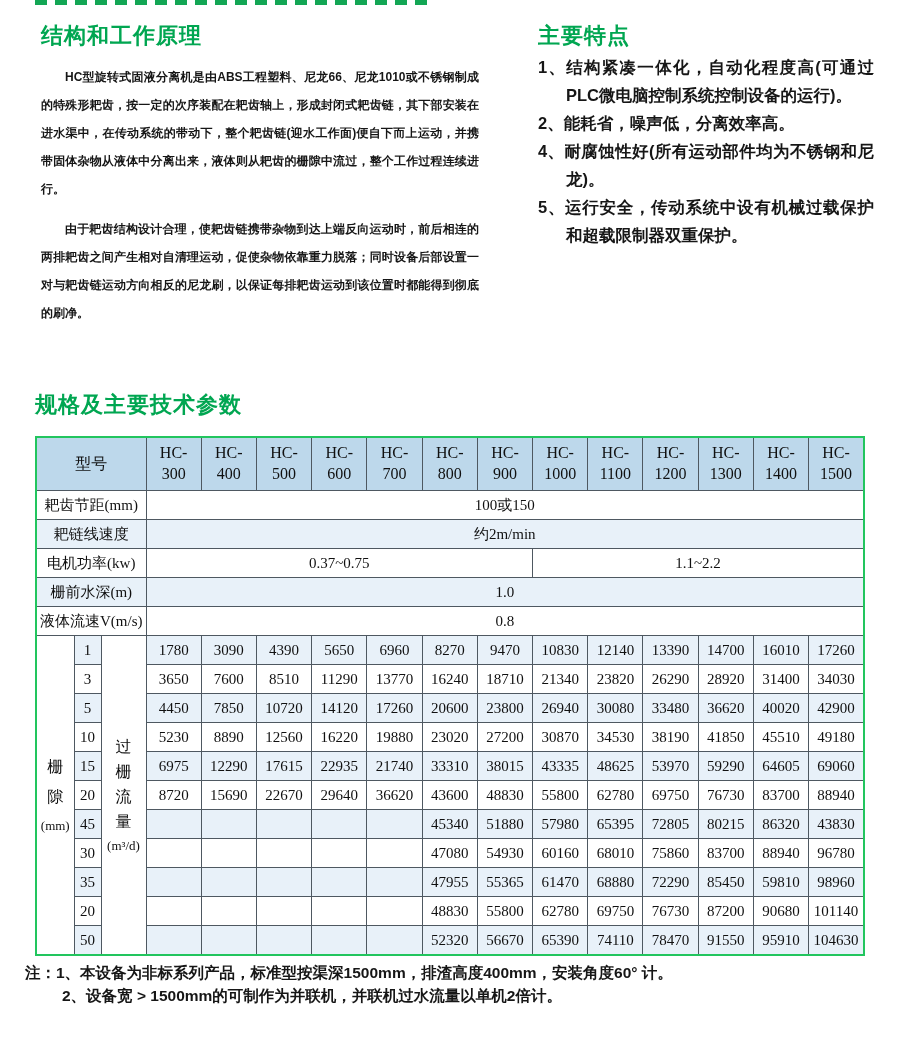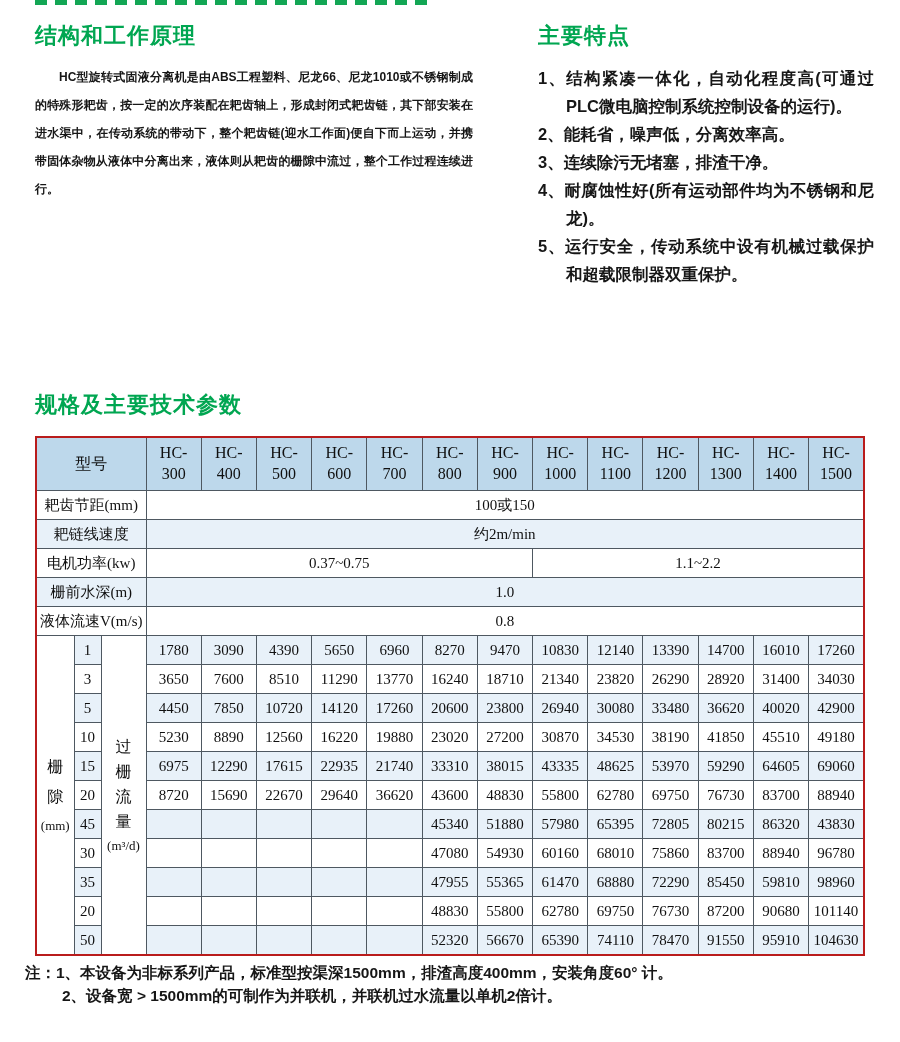--- a/index.html
+++ b/index.html
@@ -10,37 +10,37 @@
   }
   
   .title-fragment {
     position:absolute; top:0; left:35px; width:394px; height:5px;
     background:repeating-linear-gradient(90deg,#13a654 0 12px, rgba(0,0,0,0) 12px 20px);
   }
   .section-title {
     font-size:22px; font-weight:bold; color:#00a651;
     letter-spacing:1px; margin:0;
   }
-  .col-left  { position:absolute; left:35px;  top:21px; width:438px; }
+  .col-left  { position:absolute; left:41px;  top:21px; width:438px; }
   .col-right { position:absolute; left:538px; top:21px; width:336px; }
   .body-text p {
     margin:12px 0 0 0; font-size:12px; font-weight:bold; line-height:28px;
     text-align:justify; text-indent:2em; color:#161616;
   }
-  .features-list { margin-top:13px; }
+  .features-list { margin-top:2px; }
   .feature-item {
     margin:0; font-size:16.5px; font-weight:bold; line-height:28px;
     text-align:justify; padding-left:28px; text-indent:-28px; color:#161616;
   }
   .specs-title-wrap { position:absolute; left:35px; top:390px; }
   .table-wrap { position:absolute; left:35px; top:436px; }
   table.specs {
     border-collapse:collapse; table-layout:fixed; width:830px;
     font-family:"Liberation Serif", serif;
-    border:2px solid #b91c1c;
+    border:2px solid #22c55e;
   }
   table.specs td {
     border:1px solid #4e5861; text-align:center; vertical-align:middle;
     padding:0 1px; font-size:15px; color:#101010; background:#ffffff;
     height:28px; overflow:hidden;
   }
   tr.hdr td { height:52px; background:#bdd8eb; font-size:16px; line-height:1.3; }
   tr.alt td { background:#e8f1f9; }
   td.label { font-size:16px; }
   td.vcell { background:#ffffff !important; }
@@ -58,29 +58,29 @@
 </style>
 </head>
 <body>
 
 <div class="title-fragment"></div>
 
 <div class="col-left">
   <h2 class="section-title">结构和工作原理</h2>
   <div class="body-text">
     <p>HC型旋转式固液分离机是由ABS工程塑料、尼龙66、尼龙1010或不锈钢制成的特殊形耙齿，按一定的次序装配在耙齿轴上，形成封闭式耙齿链，其下部安装在进水渠中，在传动系统的带动下，整个耙齿链(迎水工作面)便自下而上运动，并携带固体杂物从液体中分离出来，液体则从耙齿的栅隙中流过，整个工作过程连续进行。</p>
+    <p>由于耙齿结构设计合理，使耙齿链携带杂物到达上端反向运动时，前后相连的两排耙齿之间产生相对自清理运动，促使杂物依靠重力脱落；同时设备后部设置一对与耙齿链运动方向相反的尼龙刷，以保证每排耙齿运动到该位置时都能得到彻底的刷净。</p>
   </div>
 </div>
 
 <div class="col-right">
   <h2 class="section-title">主要特点</h2>
   <div class="features-list" id="features-list">
       <p class="feature-item">1、结构紧凑一体化，自动化程度高(可通过PLC微电脑控制系统控制设备的运行)。</p>
       <p class="feature-item">2、能耗省，噪声低，分离效率高。</p>
-      <p class="feature-item">3、连续除污无堵塞，排渣干净。</p>
       <p class="feature-item">4、耐腐蚀性好(所有运动部件均为不锈钢和尼龙)。</p>
       <p class="feature-item">5、运行安全，传动系统中设有机械过载保护和超载限制器双重保护。</p>
     </div>
 </div>
 
 <div class="specs-title-wrap">
   <h2 class="section-title">规格及主要技术参数</h2>
 </div>
 
 <div class="table-wrap">

